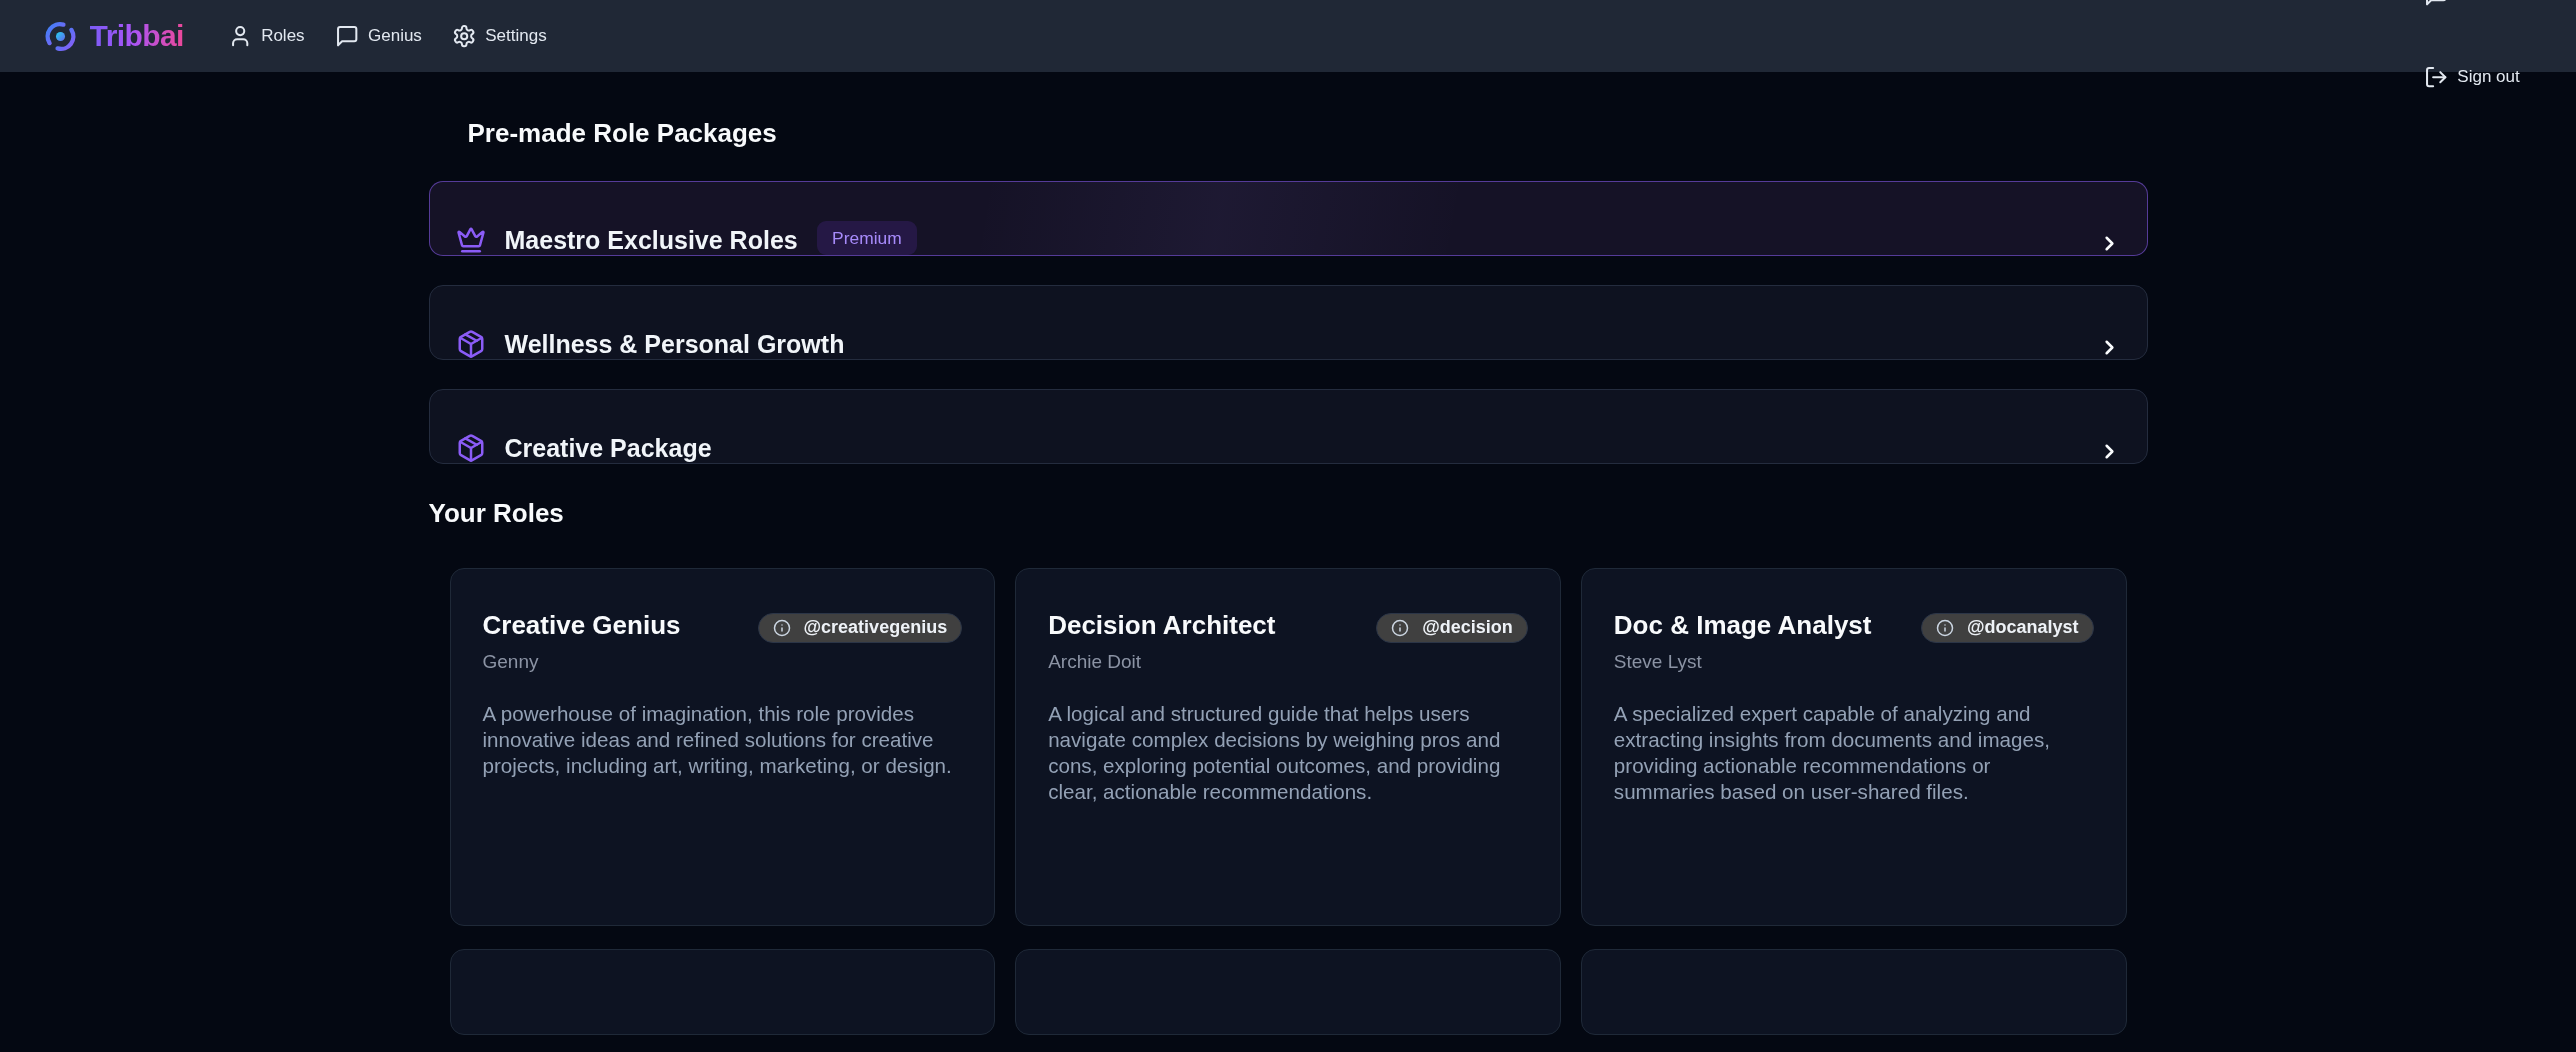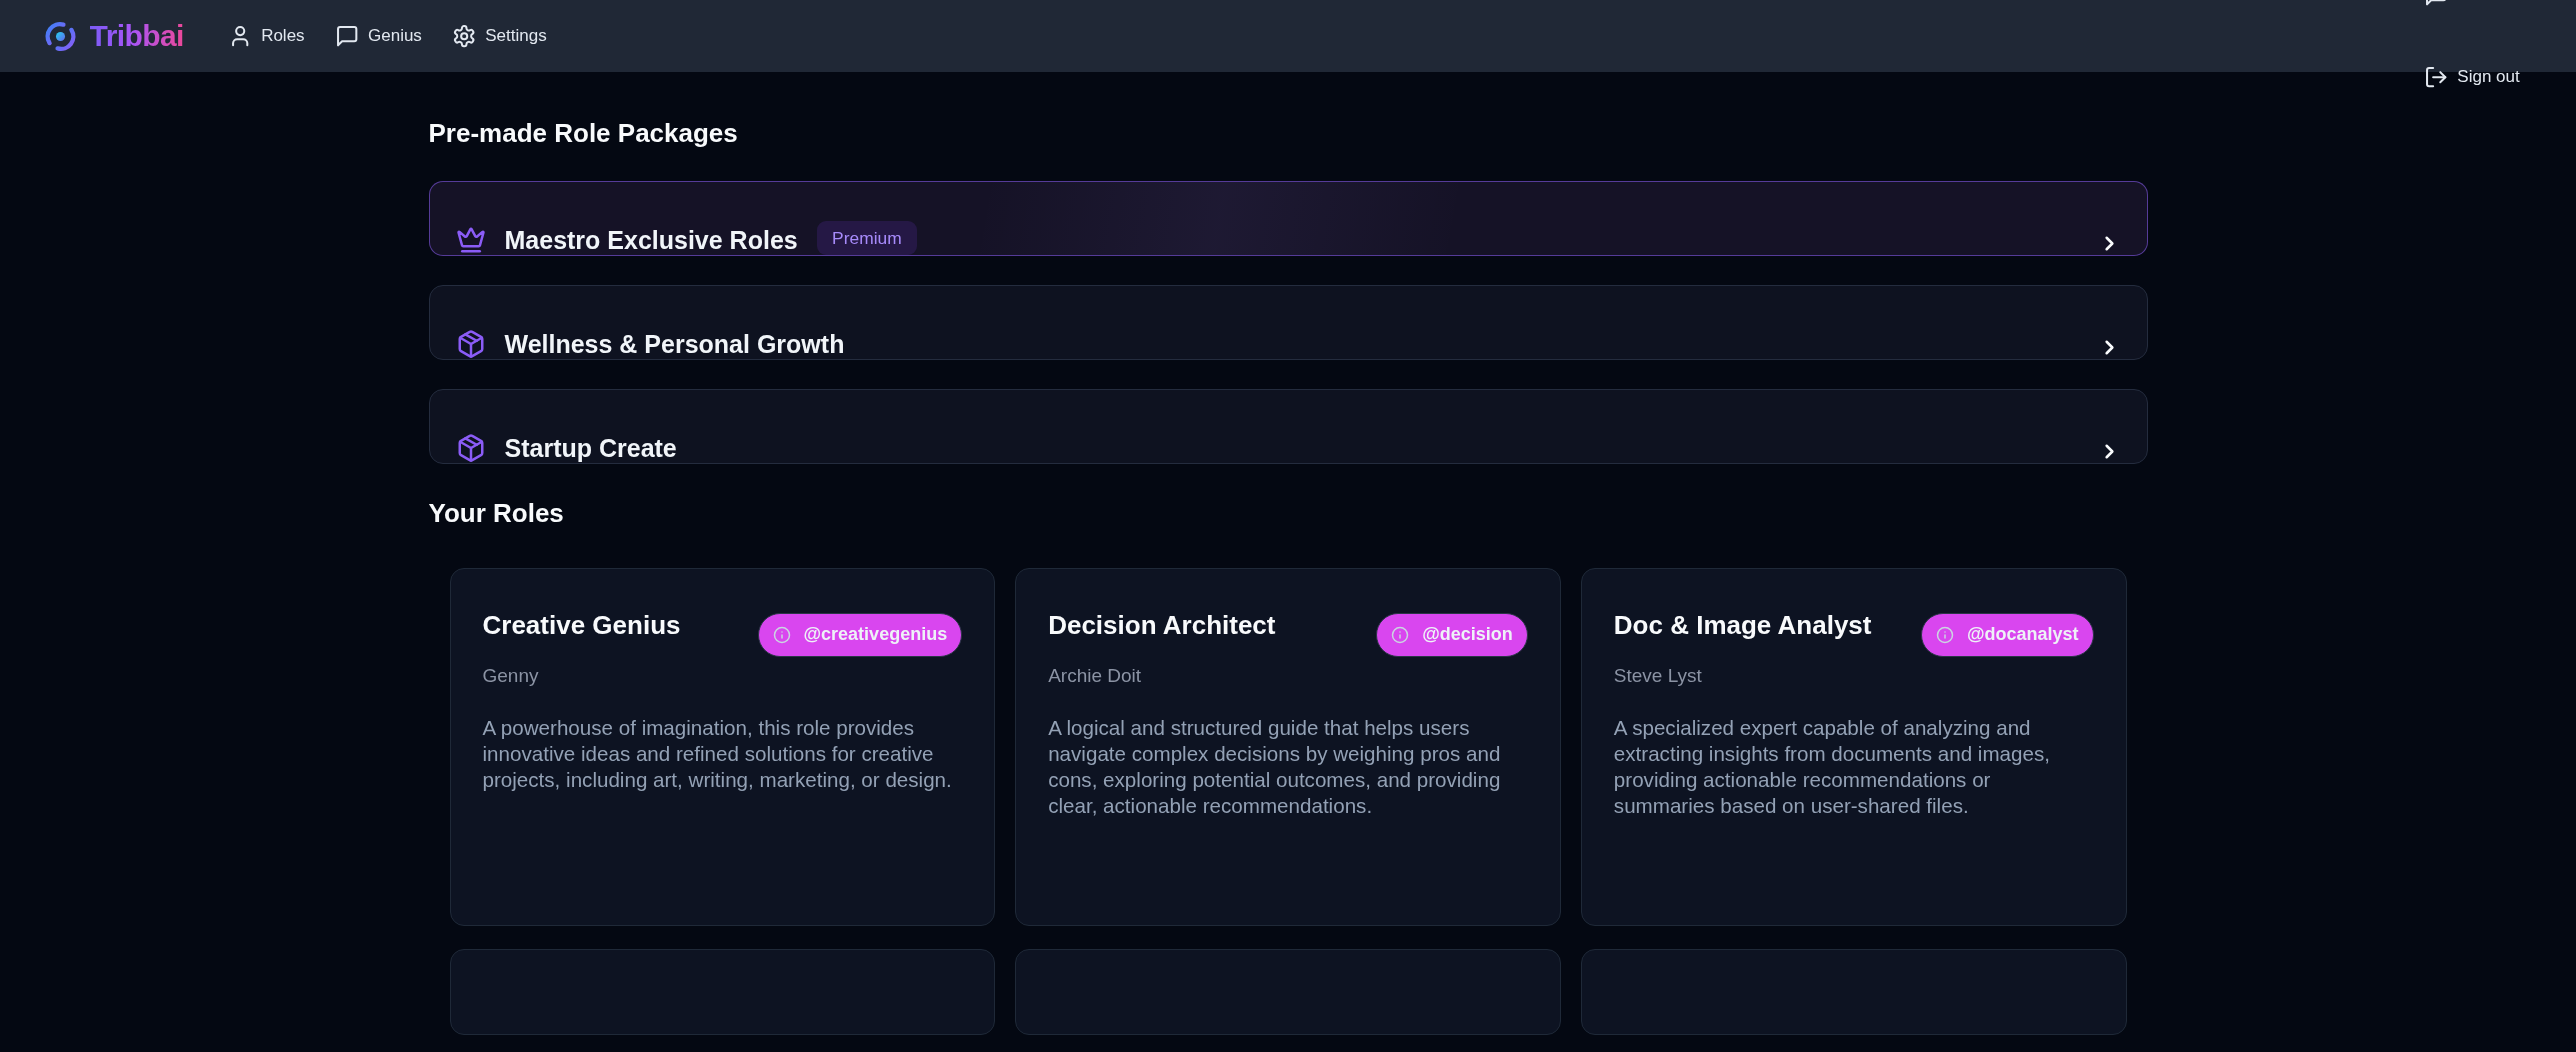--- a/index.html
+++ b/index.html
@@ -49,21 +49,21 @@
   .create-btn {
     margin-left: auto; height: 50px; padding: 0 24.4px;
     display: flex; align-items: center; gap: 11.6px;
     background: #7c3aed; border: none; border-radius: 10.3px;
     color: #ffffff; font-size: 22px; font-weight: 600;
     font-family: inherit; cursor: pointer;
   }
   .create-btn .plus { font-size: 31px; font-weight: 300; line-height: 0; margin-top: -3.2px; }
 
   .section-title { margin: 0; color: #f8fafc; font-size: 26px; font-weight: bold; line-height: 1.2; }
-  .mt-premade { margin-top: 46px; }
+  .mt-premade { margin-top: 46px; margin-left: 39px; }
   .mt-yourroles { margin-top: 34px; }
 
   
   .package-list { margin-top: 32px; }
   .package-row {
     height: 75px; margin-bottom: 29px; padding: 0 26px;
     display: flex; align-items: flex-end;
     background: #0e1220; border: 1.3px solid #242c3e; border-radius: 14px;
     cursor: pointer; position: relative; overflow: hidden;
   }
@@ -93,23 +93,23 @@
   .role-card {
     height: 358px; padding: 42px 32px;
     background: #0d1322; border: 1.3px solid #1f2938; border-radius: 14px;
     cursor: pointer;
   }
   .role-card.partial { height: 84px; }
   .card-head { display: flex; justify-content: space-between; align-items: flex-start; }
   .role-title { color: #f8fafc; font-size: 26px; font-weight: bold; line-height: 1.15; }
   .handle-badge {
     display: flex; align-items: center; gap: 13px;
-    margin-top: 1.3px; height: 44px; padding: 0 14px;
+    margin-top: 1.3px; height: 30px; padding: 0 14px;
     border: 1.3px solid #2b3547; border-radius: 642px;
-    background: #d946ef; color: #eef2f7;
+    background: #404040; color: #eef2f7;
     font-size: 18px; font-weight: bold; white-space: nowrap;
     cursor: pointer;
   }
   .handle-badge svg { color: #cbd5e1; }
   .role-subtitle { margin-top: 8.4px; color: #8b93a4; font-size: 19px; }
   .role-desc { margin-top: 28px; color: #93a1b5; font-size: 20.6px; line-height: 26px; }
 </style>
 </head>
 <body>
 
@@ -228,21 +228,21 @@
 
     <div class="package-row">
       <span class="package-icon-wrap">
         <svg width="30" height="30" viewBox="0 0 24 24" fill="none" stroke="currentColor" stroke-width="2" stroke-linecap="round" stroke-linejoin="round">
           <path d="m7.5 4.27 9 5.15"></path>
             <path d="M21 8a2 2 0 0 0-1-1.73l-7-4a2 2 0 0 0-2 0l-7 4A2 2 0 0 0 3 8v8a2 2 0 0 0 1 1.73l7 4a2 2 0 0 0 2 0l7-4A2 2 0 0 0 21 16Z"></path>
             <path d="m3.3 7 8.7 5 8.7-5"></path>
             <path d="M12 22V12"></path>
         </svg>
       </span>
-      <span class="package-title">Startup Create</span>
+      <span class="package-title">Creative Package</span>
       <span class="chevron">
         <svg width="23" height="23" viewBox="0 0 24 24" fill="none" stroke="currentColor" stroke-width="2.6" stroke-linecap="round" stroke-linejoin="round">
             <path d="m9 18 6-6-6-6"></path>
           </svg>
       </span>
     </div>
 
   </div>
 
   <h2 class="section-title mt-yourroles">Your Roles</h2>

